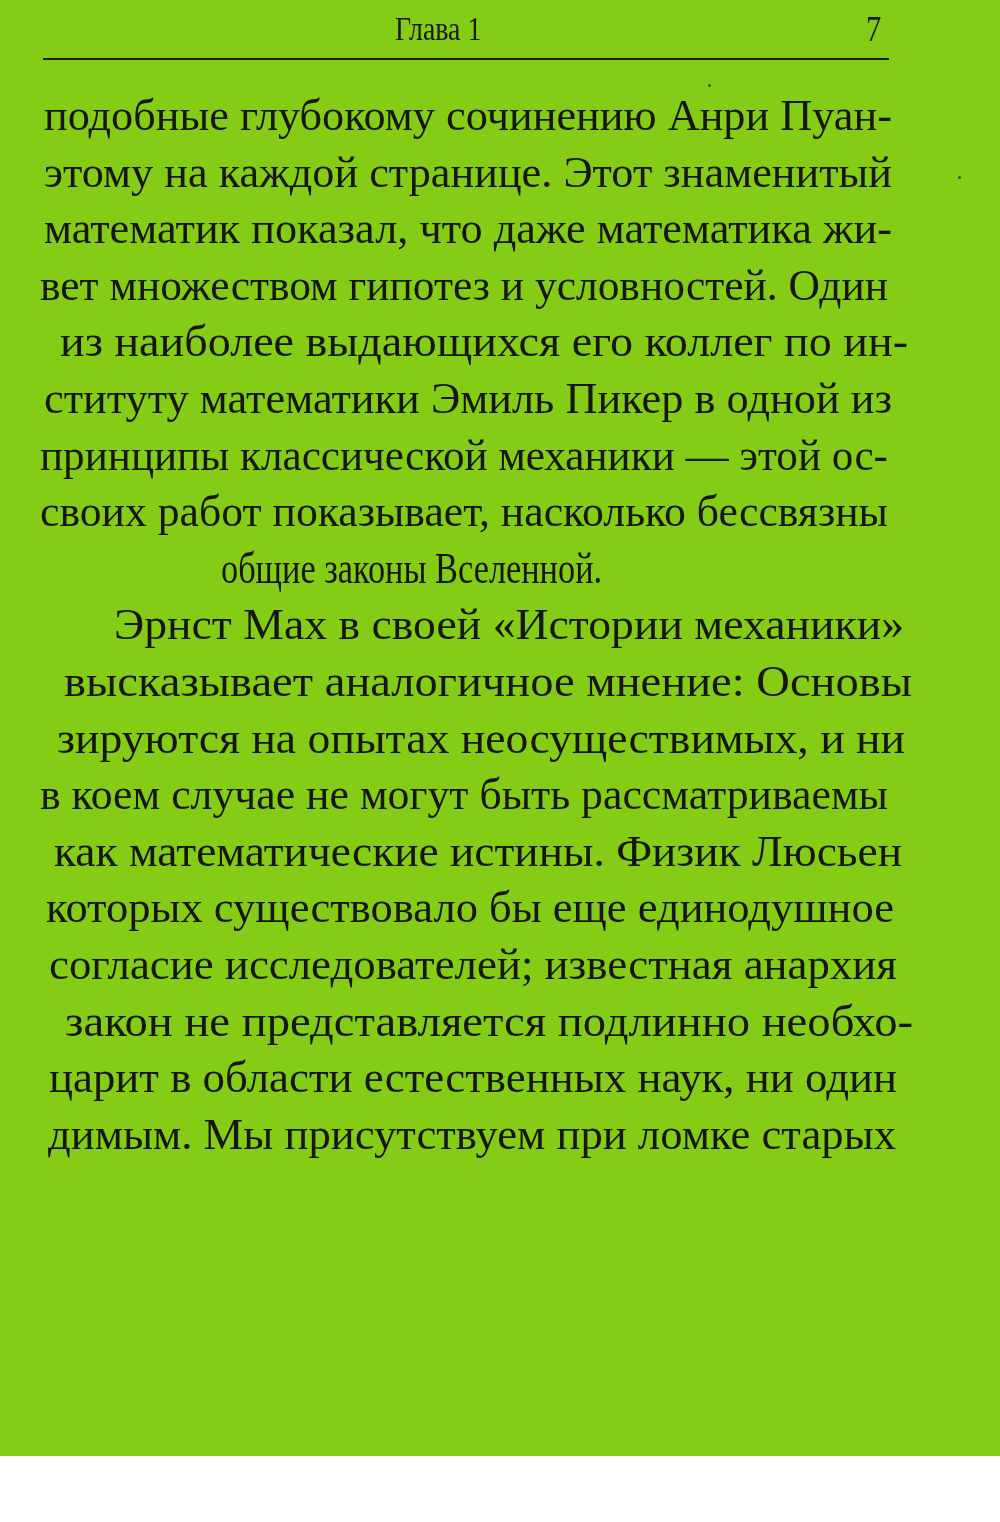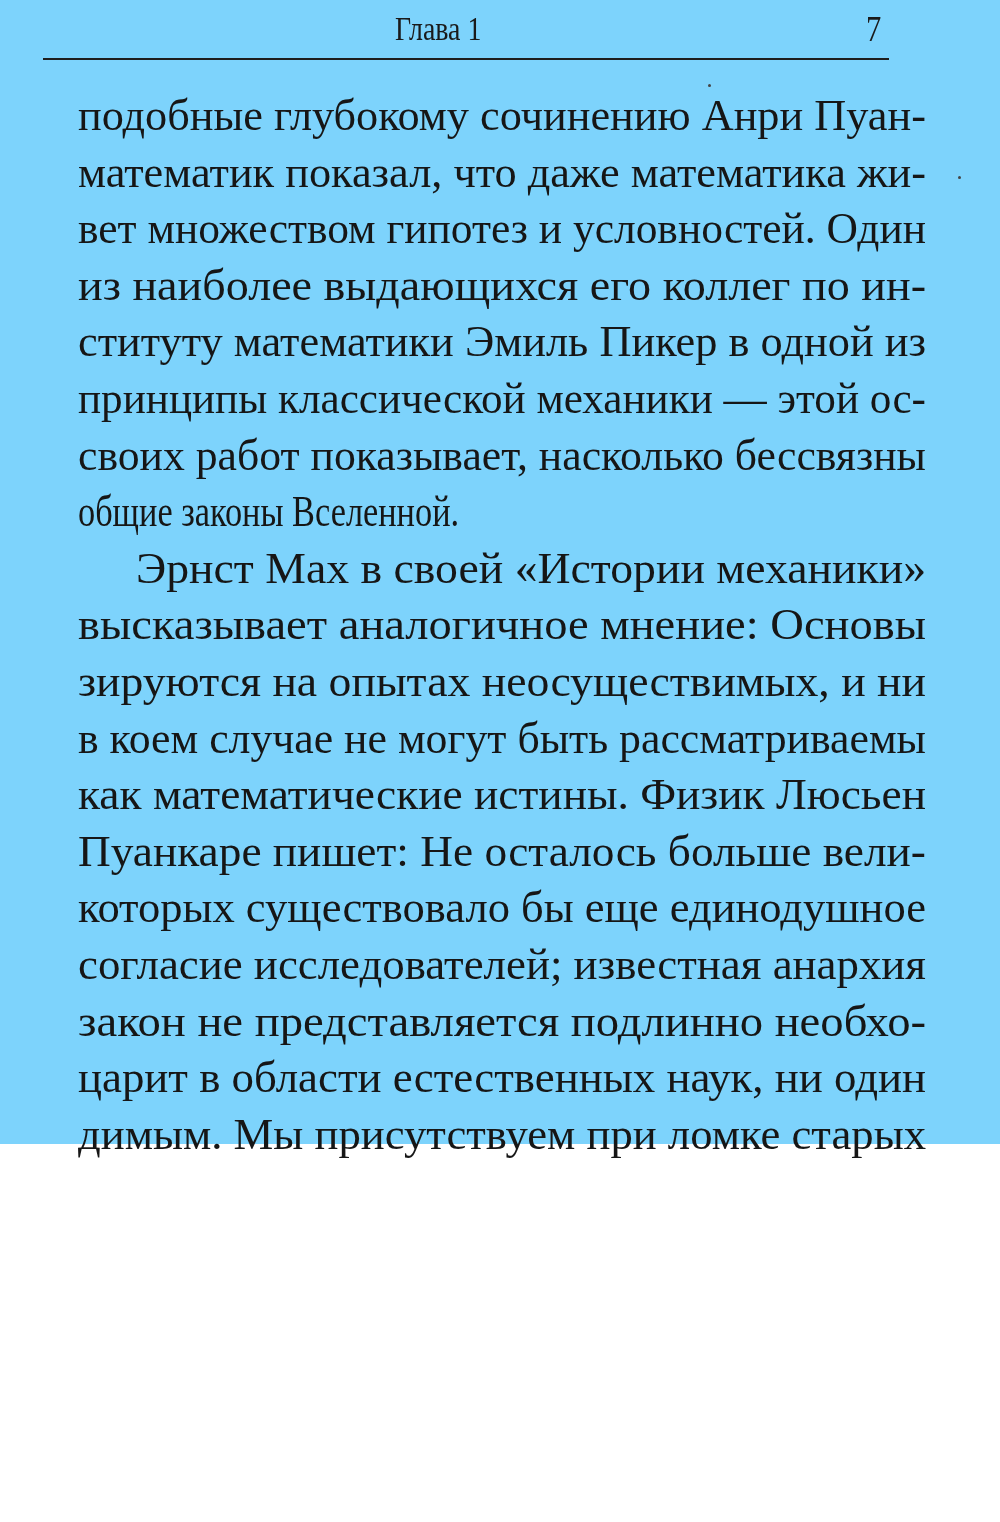--- a/index.html
+++ b/index.html
@@ -1,32 +1,32 @@
 <!DOCTYPE html>
 <html><head>
 <meta charset="utf-8">
 <style>
   html, body { margin: 0; padding: 0; background: #ffffff; }
   body { width: 1000px; height: 1522px; position: relative; overflow: hidden; }
-  .page { position: absolute; left: 0; top: 0; width: 1000px; height: 1144px; background: #7dd3fc; }
+  .page { position: absolute; left: 0; top: 0; width: 1000px; height: 1456px; background: #84cc16; text-align: center; }
   .header-title {
     position: absolute; left: 395px; top: 10px;
     font-family: "Liberation Serif", serif; font-size: 34px; color: #1a1a1a;
     transform: scaleX(0.82); transform-origin: left top; white-space: nowrap;
   }
   .page-number {
     position: absolute; left: 866px; top: 8px;
     font-family: "Liberation Serif", serif; font-size: 36px; color: #1a1a1a;
     transform: scaleX(0.85); transform-origin: left top;
   }
   .header-rule {
     position: absolute; left: 43px; top: 58px; width: 846px; height: 0;
     border-top: 2px solid #1e1e1e;
   }
-  .body-text { position: absolute; left: 40px; top: 88px; width: 850px; margin-left: 38px; }
+  .body-text { position: absolute; left: 40px; top: 88px; width: 850px; }
   .line {
     height: 56.6px; line-height: 56.6px;
     font-family: "Liberation Serif", serif; font-size: 44px; color: #161616;
     white-space: nowrap; overflow: visible;
   }
   .line span.inner {
     display: inline-block; transform-origin: left center; white-space: nowrap;
   }
   .line.indent span.inner { margin-left: 58px; }
   .speck { position: absolute; width: 3px; height: 3px; background: #444; border-radius: 50%; }
@@ -38,36 +38,36 @@
   <div class="header-title">Глава 1</div>
   <div class="page-number">7</div>
   <div class="header-rule"></div>
   <div class="speck" style="left:708px; top:84px;"></div>
   <div class="speck" style="left:958px; top:176px;"></div>
 
   <div class="body-text">
 
     <div>
       <div class="line"><span class="inner" style="transform: scaleX(1.0067);">подобные глубокому сочинению Анри Пуан-</span></div>
+      <div class="line"><span class="inner" style="transform: scaleX(1.0062);">этому на каждой странице. Этот знаменитый</span></div>
       <div class="line"><span class="inner" style="transform: scaleX(1.007);">математик показал, что даже математика жи-</span></div>
       <div class="line"><span class="inner" style="transform: scaleX(0.9878);">вет множеством гипотез и условностей. Один</span></div>
       <div class="line"><span class="inner" style="transform: scaleX(1.0479);">из наиболее выдающихся его коллег по ин-</span></div>
       <div class="line"><span class="inner" style="transform: scaleX(1.0078);">ституту математики Эмиль Пикер в одной из</span></div>
       <div class="line"><span class="inner" style="transform: scaleX(0.981);">принципы классической механики — этой ос-</span></div>
       <div class="line"><span class="inner" style="transform: scaleX(0.9932);">своих работ показывает, насколько бессвязны</span></div>
       <div class="line last"><span class="inner" style="transform: scaleX(0.78);">общие законы Вселенной.</span></div>
     </div>
 
     <div>
       <div class="line indent"><span class="inner" style="transform: scaleX(1.0392);">Эрнст Мах в своей «Истории механики»</span></div>
       <div class="line"><span class="inner" style="transform: scaleX(1.0576);">высказывает аналогичное мнение: Основы</span></div>
       <div class="line"><span class="inner" style="transform: scaleX(1.0387);">зируются на опытах неосуществимых, и ни</span></div>
       <div class="line"><span class="inner" style="transform: scaleX(0.9948);">в коем случае не могут быть рассматриваемы</span></div>
       <div class="line"><span class="inner" style="transform: scaleX(1.032);">как математические истины. Физик Люсьен</span></div>
-      <div class="line"><span class="inner" style="transform: scaleX(1.0307);">Пуанкаре пишет: Не осталось больше вели-</span></div>
       <div class="line"><span class="inner" style="transform: scaleX(1.0126);">которых существовало бы еще единодушное</span></div>
       <div class="line"><span class="inner" style="transform: scaleX(1.0199);">согласие исследователей; известная анархия</span></div>
       <div class="line"><span class="inner" style="transform: scaleX(1.0602);">закон не представляется подлинно необхо-</span></div>
       <div class="line"><span class="inner" style="transform: scaleX(1.0196);">царит в области естественных наук, ни один</span></div>
       <div class="line"><span class="inner" style="transform: scaleX(1.0159);">димым. Мы присутствуем при ломке старых</span></div>
     </div>
   </div>
 </div>
 
 </body></html>

